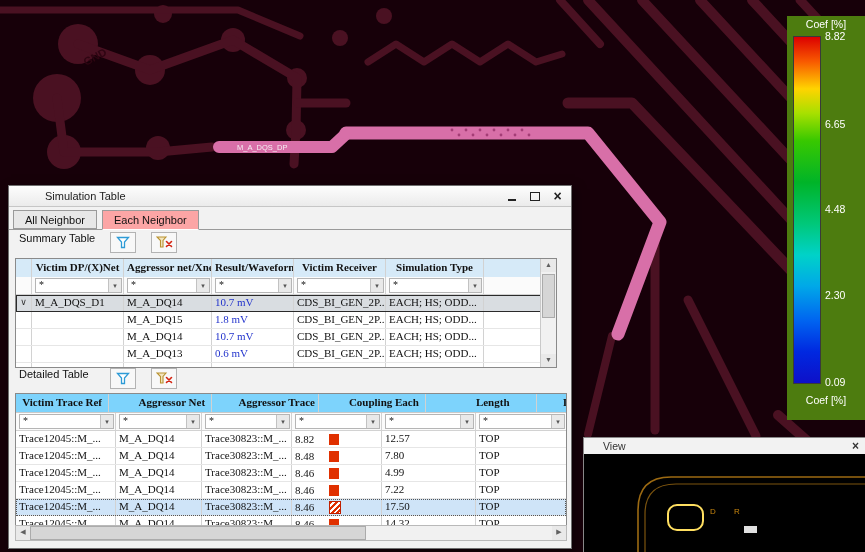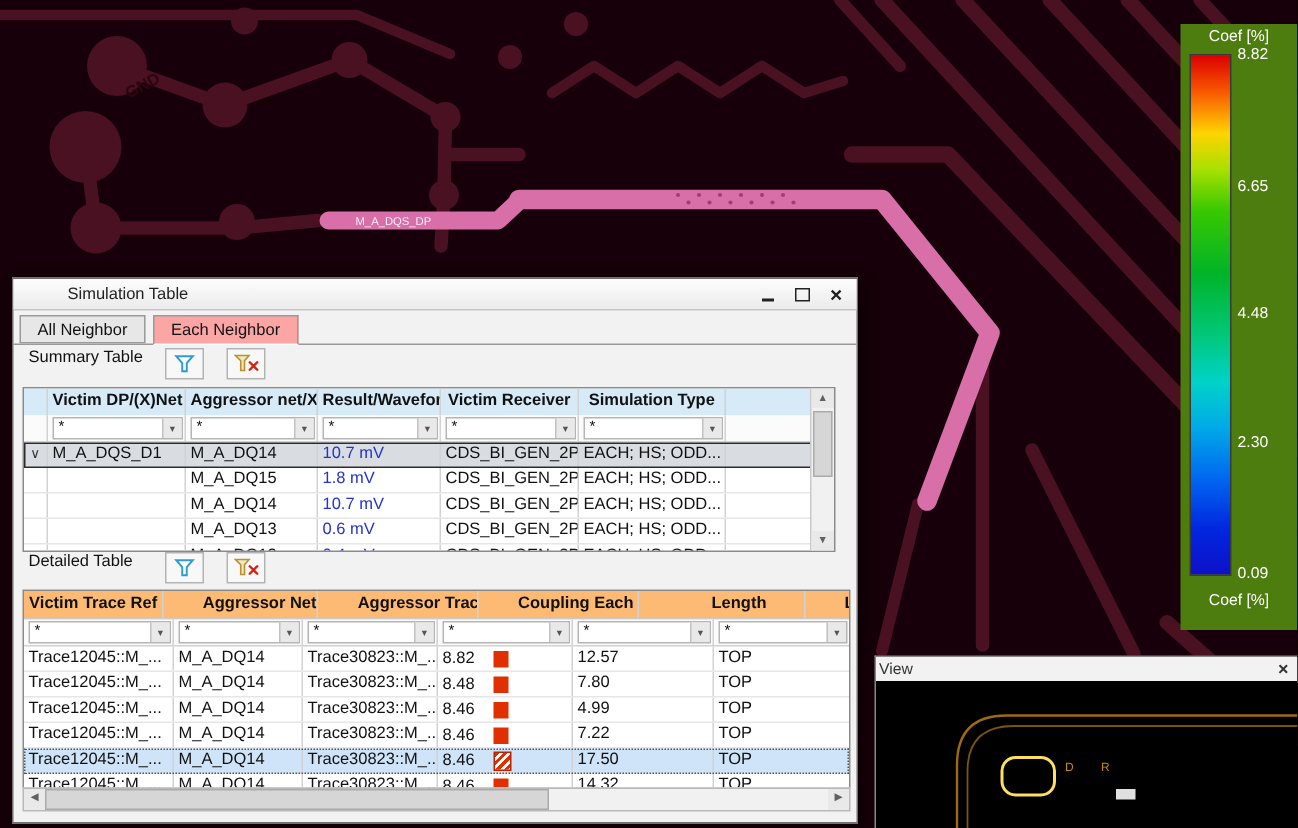--- a/index.html
+++ b/index.html
@@ -32,25 +32,25 @@
   .tab{display:inline-block;position:relative;top:4px;height:19px;line-height:18px;padding:0 11px;
     border:1px solid #9a9a9a;background:#e7e7e7;margin-right:2px;box-sizing:border-box;}
   .tab.active{background:#fca5a5;height:20px;border-bottom:1px solid #fff;}
 
   .toolrow{position:absolute;left:10px;right:10px;height:24px;display:flex;}
   .toolbar-label{min-width:76px;color:#111;}
   .tool-btn{width:26px;height:21px;border:1px solid #b3b3b3;background:#f8f8f8;display:inline-flex;
     align-items:center;justify-content:center;margin-left:15px;padding:0;}
 
   
-  .grid{position:absolute;background:#fff;border:1px solid #8a8a8a;overflow:hidden;}
+  .grid{position:absolute;background:#fff;border:1px solid #8a8a8a;overflow:hidden;font-family:Liberation Serif, serif;}
   .g-inner{margin-right:15px;}
   .g-head{display:flex;height:18px;line-height:17px;font-weight:bold;}
   .summary .g-head{background:#d6eaf8;}
-  .detailed .g-head{background:#fdba74;border-bottom:1px solid #c9c9c9;gap:23px;}
+  .detailed .g-head{background:#7dd3fc;border-bottom:1px solid #c9c9c9;gap:23px;}
   .g-cell{box-sizing:border-box;border-right:1px solid #d2d2d2;padding:0 3px;white-space:nowrap;overflow:hidden;}
   .g-head .g-cell{text-align:center;}
   .g-filter{display:flex;height:17px;border-bottom:1px solid #d2d2d2;background:#fbfbfb;}
   .combo{display:flex;height:13px;margin:1px 0;border:1px solid #b5b5b5;background:#fff;align-items:stretch;width:100%;}
   .combo-val{flex:1;padding-left:3px;font-size:10px;line-height:12px;overflow:hidden;}
   .combo-btn{width:12px;background:#e9e9e9;border-left:1px solid #c2c2c2;font-size:7px;color:#555;
     display:flex;align-items:center;justify-content:center;}
   .g-row{display:flex;height:16px;line-height:15px;border-bottom:1px solid #e6e6e6;}
   .sel-s{background:#d9dde1;outline:1px solid #2a2a2a;outline-offset:-1px;}
   .sel-d{background:#cfe4f8;outline:1px dotted #555;outline-offset:-1px;}
@@ -72,21 +72,21 @@
 
   .hscroll{position:absolute;height:14px;background:#f1f1f1;border:1px solid #b9b9b9;display:flex;align-items:stretch;}
   .hscroll .sb-btn{width:14px;height:auto;line-height:12px;}
   .h-track{flex:1;position:relative;}
   .h-thumb{position:absolute;left:0;top:0;bottom:0;width:64%;background:#d6d6d6;border:1px solid #ababab;}
 
   
   .view-panel{position:absolute;left:583px;top:437px;width:282px;height:115px;background:#000;border-top:1px solid #888;border-left:1px solid #888;}
   .vp-titlebar{position:absolute;left:0;top:0;right:0;height:16px;background:#f2f2f2;border-bottom:1px solid #c6c6c6;
     display:flex;align-items:center;}
-  .vp-title{padding-left:2px;font-size:10.5px;color:#333;}
+  .vp-title{padding-left:19px;font-size:10.5px;color:#333;}
   .vp-close{margin-left:auto;padding-right:7px;font-size:12px;font-weight:bold;color:#333;line-height:14px;}
   .vp-canvas{position:absolute;left:0;top:16px;width:282px;height:99px;}
 </style>
 </head>
 <body>
 
 <div class="screen">
 
   <svg class="pcb" viewBox="0 0 865 552">
     <rect x="0" y="0" width="865" height="552" fill="#170009"></rect>

